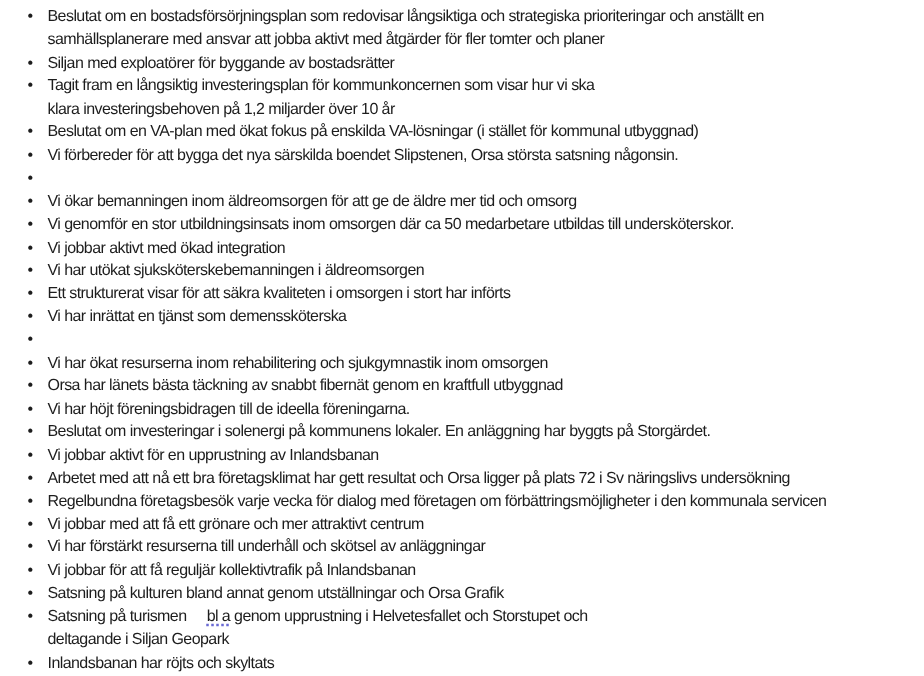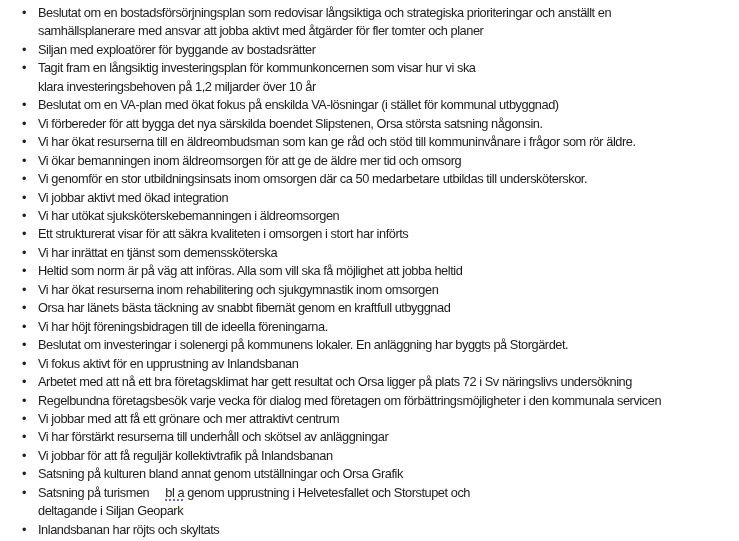--- a/index.html
+++ b/index.html
@@ -59,45 +59,45 @@
 
     <div class="li"><span class="bullet">•</span><span class="txt">Siljan med exploatörer för byggande av bostadsrätter</span></div>
 
     <div class="li"><span class="bullet">•</span><span class="txt">Tagit fram en långsiktig investeringsplan för kommunkoncernen som visar hur vi ska
 klara investeringsbehoven på 1,2 miljarder över 10 år</span></div>
 
     <div class="li"><span class="bullet">•</span><span class="txt">Beslutat om en VA-plan med ökat fokus på enskilda VA-lösningar (i stället för kommunal utbyggnad)</span></div>
 
     <div class="li"><span class="bullet">•</span><span class="txt">Vi förbereder för att bygga det nya särskilda boendet Slipstenen, Orsa största satsning någonsin.</span></div>
 
-    <div class="li"><span class="bullet">•</span><span class="txt">Vi har ökat resurserna till en äldreombudsman som kan ge råd och stöd till kommuninvånare i frågor som rör äldre.</span></div>
+    <div class="li"><span class="bullet">•</span></div>
 
     <div class="li"><span class="bullet">•</span><span class="txt">Vi ökar bemanningen inom äldreomsorgen för att ge de äldre mer tid och omsorg</span></div>
 
     <div class="li"><span class="bullet">•</span><span class="txt">Vi genomför en stor utbildningsinsats inom omsorgen där ca 50 medarbetare utbildas till undersköterskor.</span></div>
 
     <div class="li"><span class="bullet">•</span><span class="txt">Vi jobbar aktivt med ökad integration</span></div>
 
     <div class="li"><span class="bullet">•</span><span class="txt">Vi har utökat sjuksköterskebemanningen i äldreomsorgen</span></div>
 
     <div class="li"><span class="bullet">•</span><span class="txt">Ett strukturerat visar för att säkra kvaliteten i omsorgen i stort har införts</span></div>
 
     <div class="li"><span class="bullet">•</span><span class="txt">Vi har inrättat en tjänst som demenssköterska</span></div>
 
-    <div class="li"><span class="bullet">•</span><span class="txt">Heltid som norm är på väg att införas. Alla som vill ska få möjlighet att jobba heltid</span></div>
+    <div class="li"><span class="bullet">•</span></div>
 
     <div class="li"><span class="bullet">•</span><span class="txt">Vi har ökat resurserna inom rehabilitering och sjukgymnastik inom omsorgen</span></div>
 
     <div class="li"><span class="bullet">•</span><span class="txt">Orsa har länets bästa täckning av snabbt fibernät genom en kraftfull utbyggnad</span></div>
 
     <div class="li"><span class="bullet">•</span><span class="txt">Vi har höjt föreningsbidragen till de ideella föreningarna.</span></div>
 
     <div class="li"><span class="bullet">•</span><span class="txt">Beslutat om investeringar i solenergi på kommunens lokaler. En anläggning har byggts på Storgärdet.</span></div>
 
-    <div class="li"><span class="bullet">•</span><span class="txt">Vi fokus aktivt för en upprustning av Inlandsbanan</span></div>
+    <div class="li"><span class="bullet">•</span><span class="txt">Vi jobbar aktivt för en upprustning av Inlandsbanan</span></div>
 
     <div class="li"><span class="bullet">•</span><span class="txt">Arbetet med att nå ett bra företagsklimat har gett resultat och Orsa ligger på plats 72 i Sv näringslivs undersökning</span></div>
 
     <div class="li"><span class="bullet">•</span><span class="txt">Regelbundna företagsbesök varje vecka för dialog med företagen om förbättringsmöjligheter i den kommunala servicen</span></div>
 
     <div class="li"><span class="bullet">•</span><span class="txt">Vi jobbar med att få ett grönare och mer attraktivt centrum</span></div>
 
     <div class="li"><span class="bullet">•</span><span class="txt">Vi har förstärkt resurserna till underhåll och skötsel av anläggningar</span></div>
 
     <div class="li"><span class="bullet">•</span><span class="txt">Vi jobbar för att få reguljär kollektivtrafik på Inlandsbanan</span></div>

